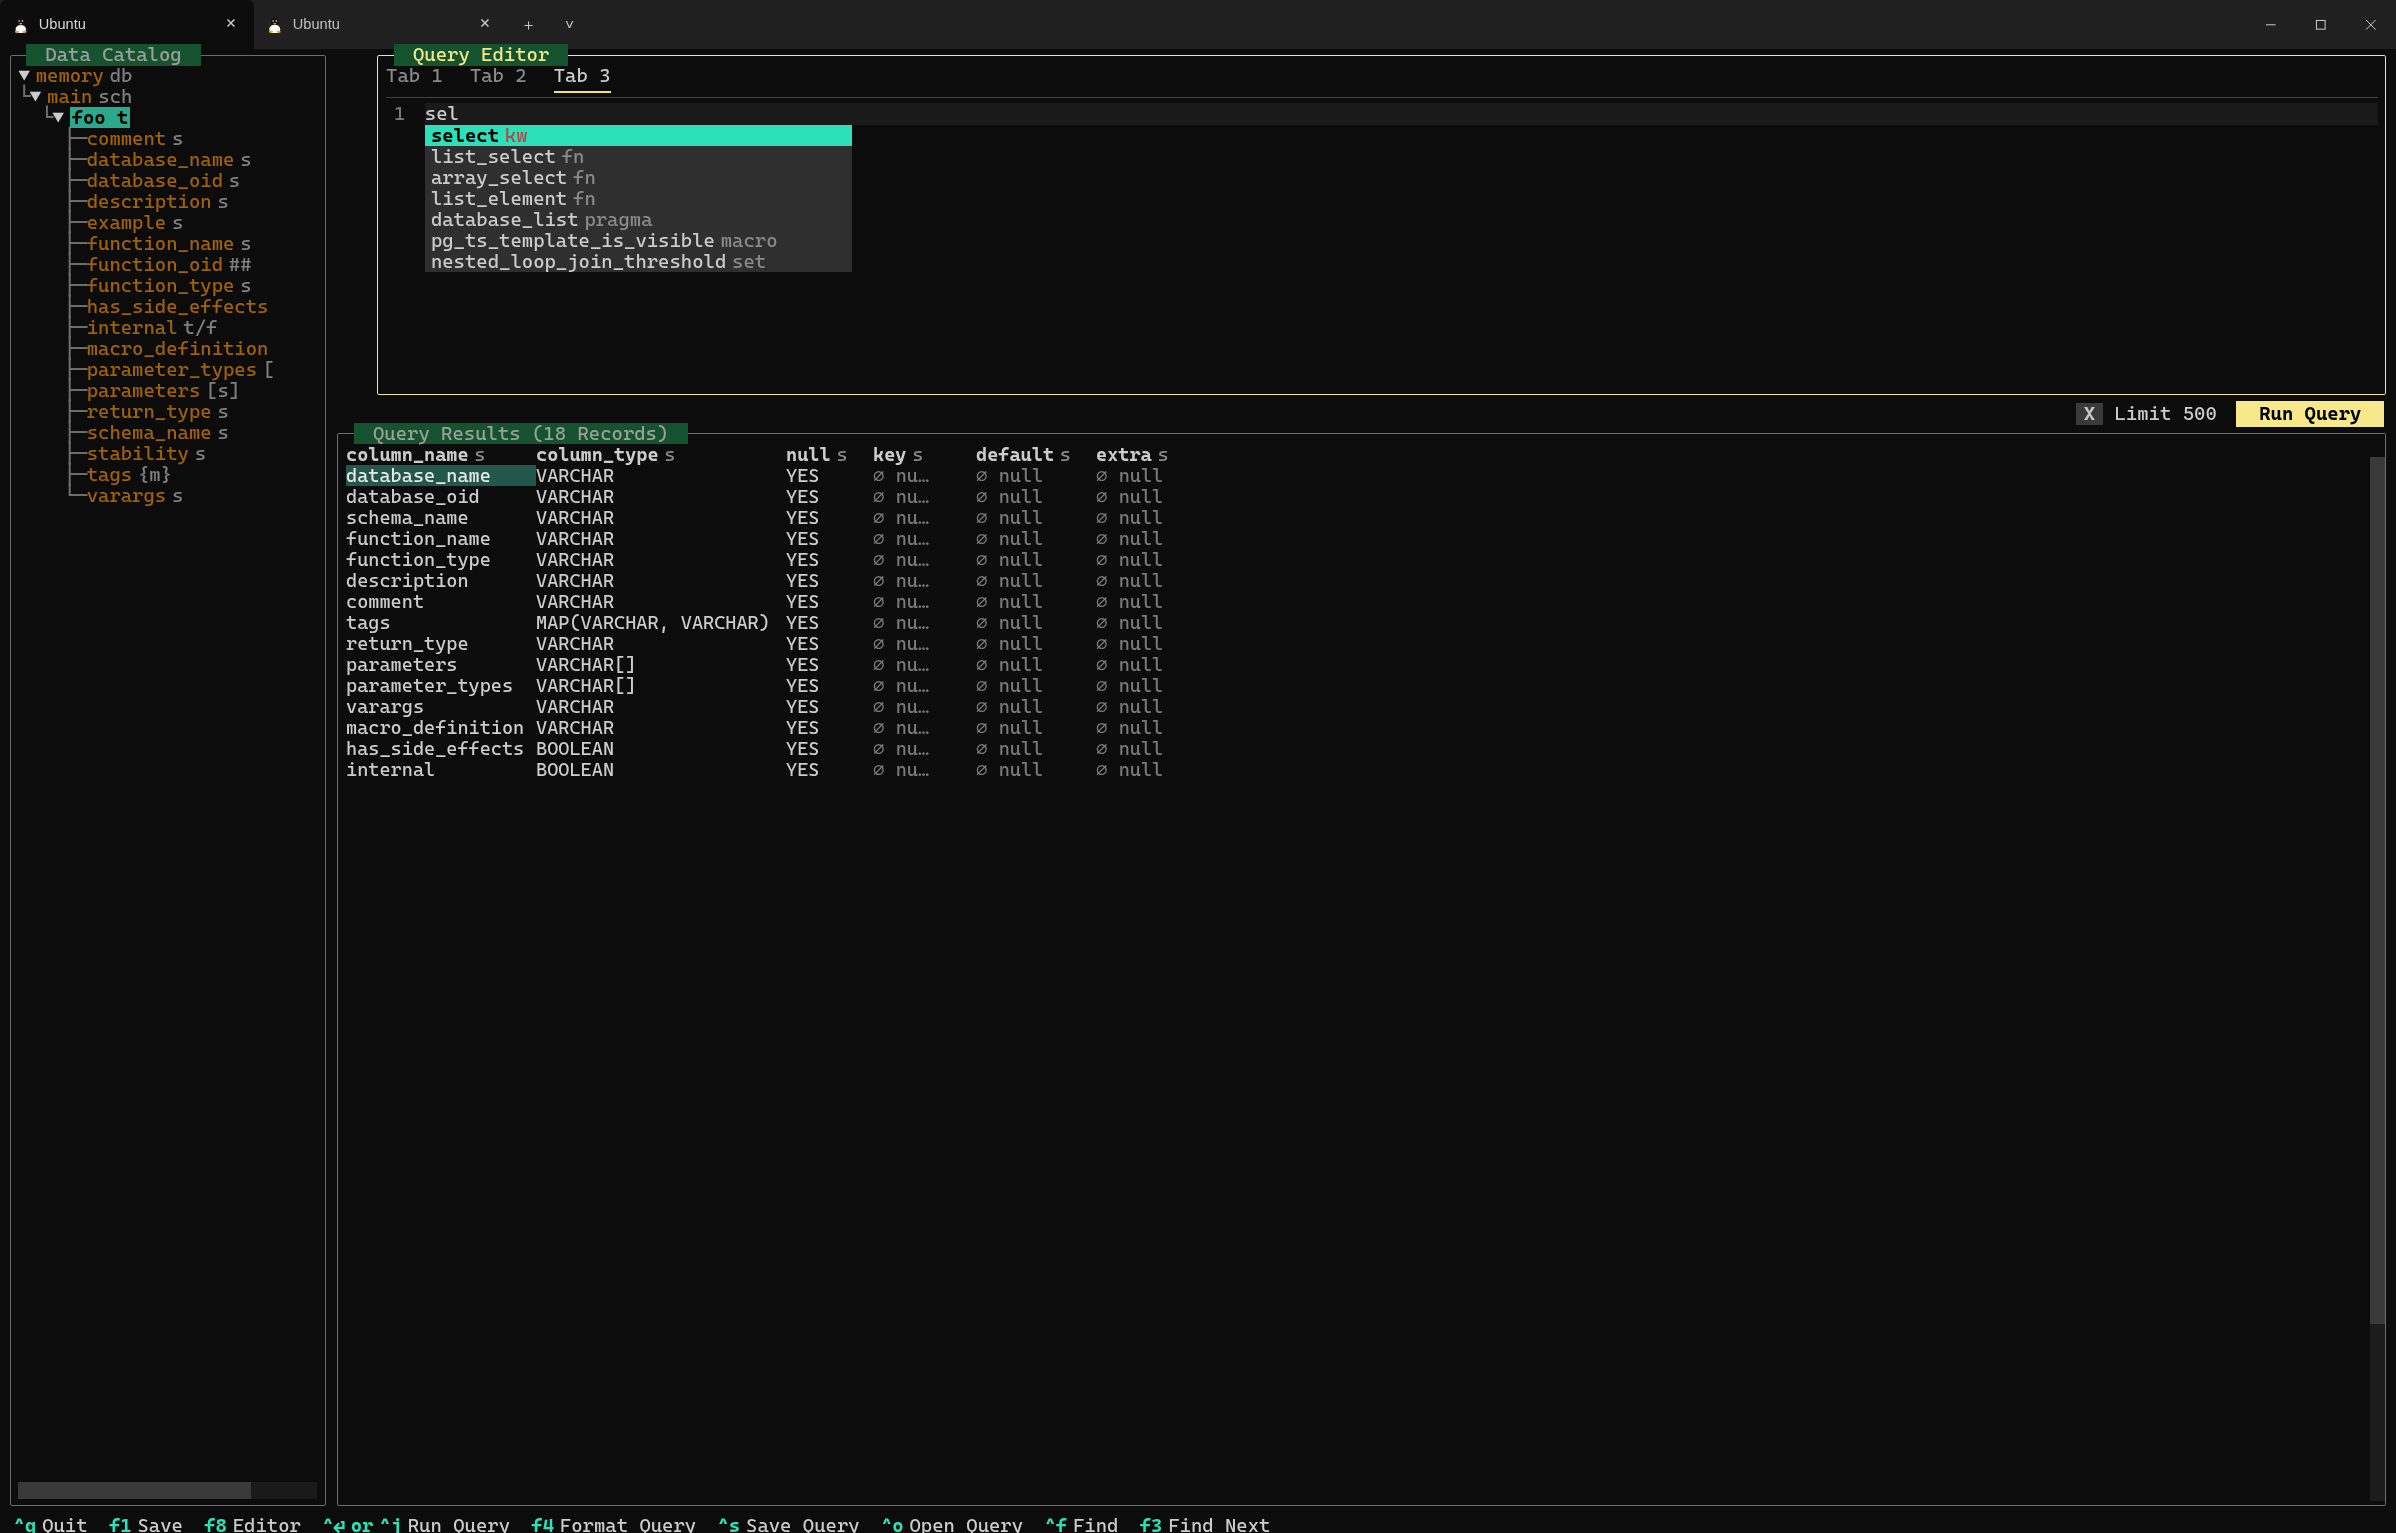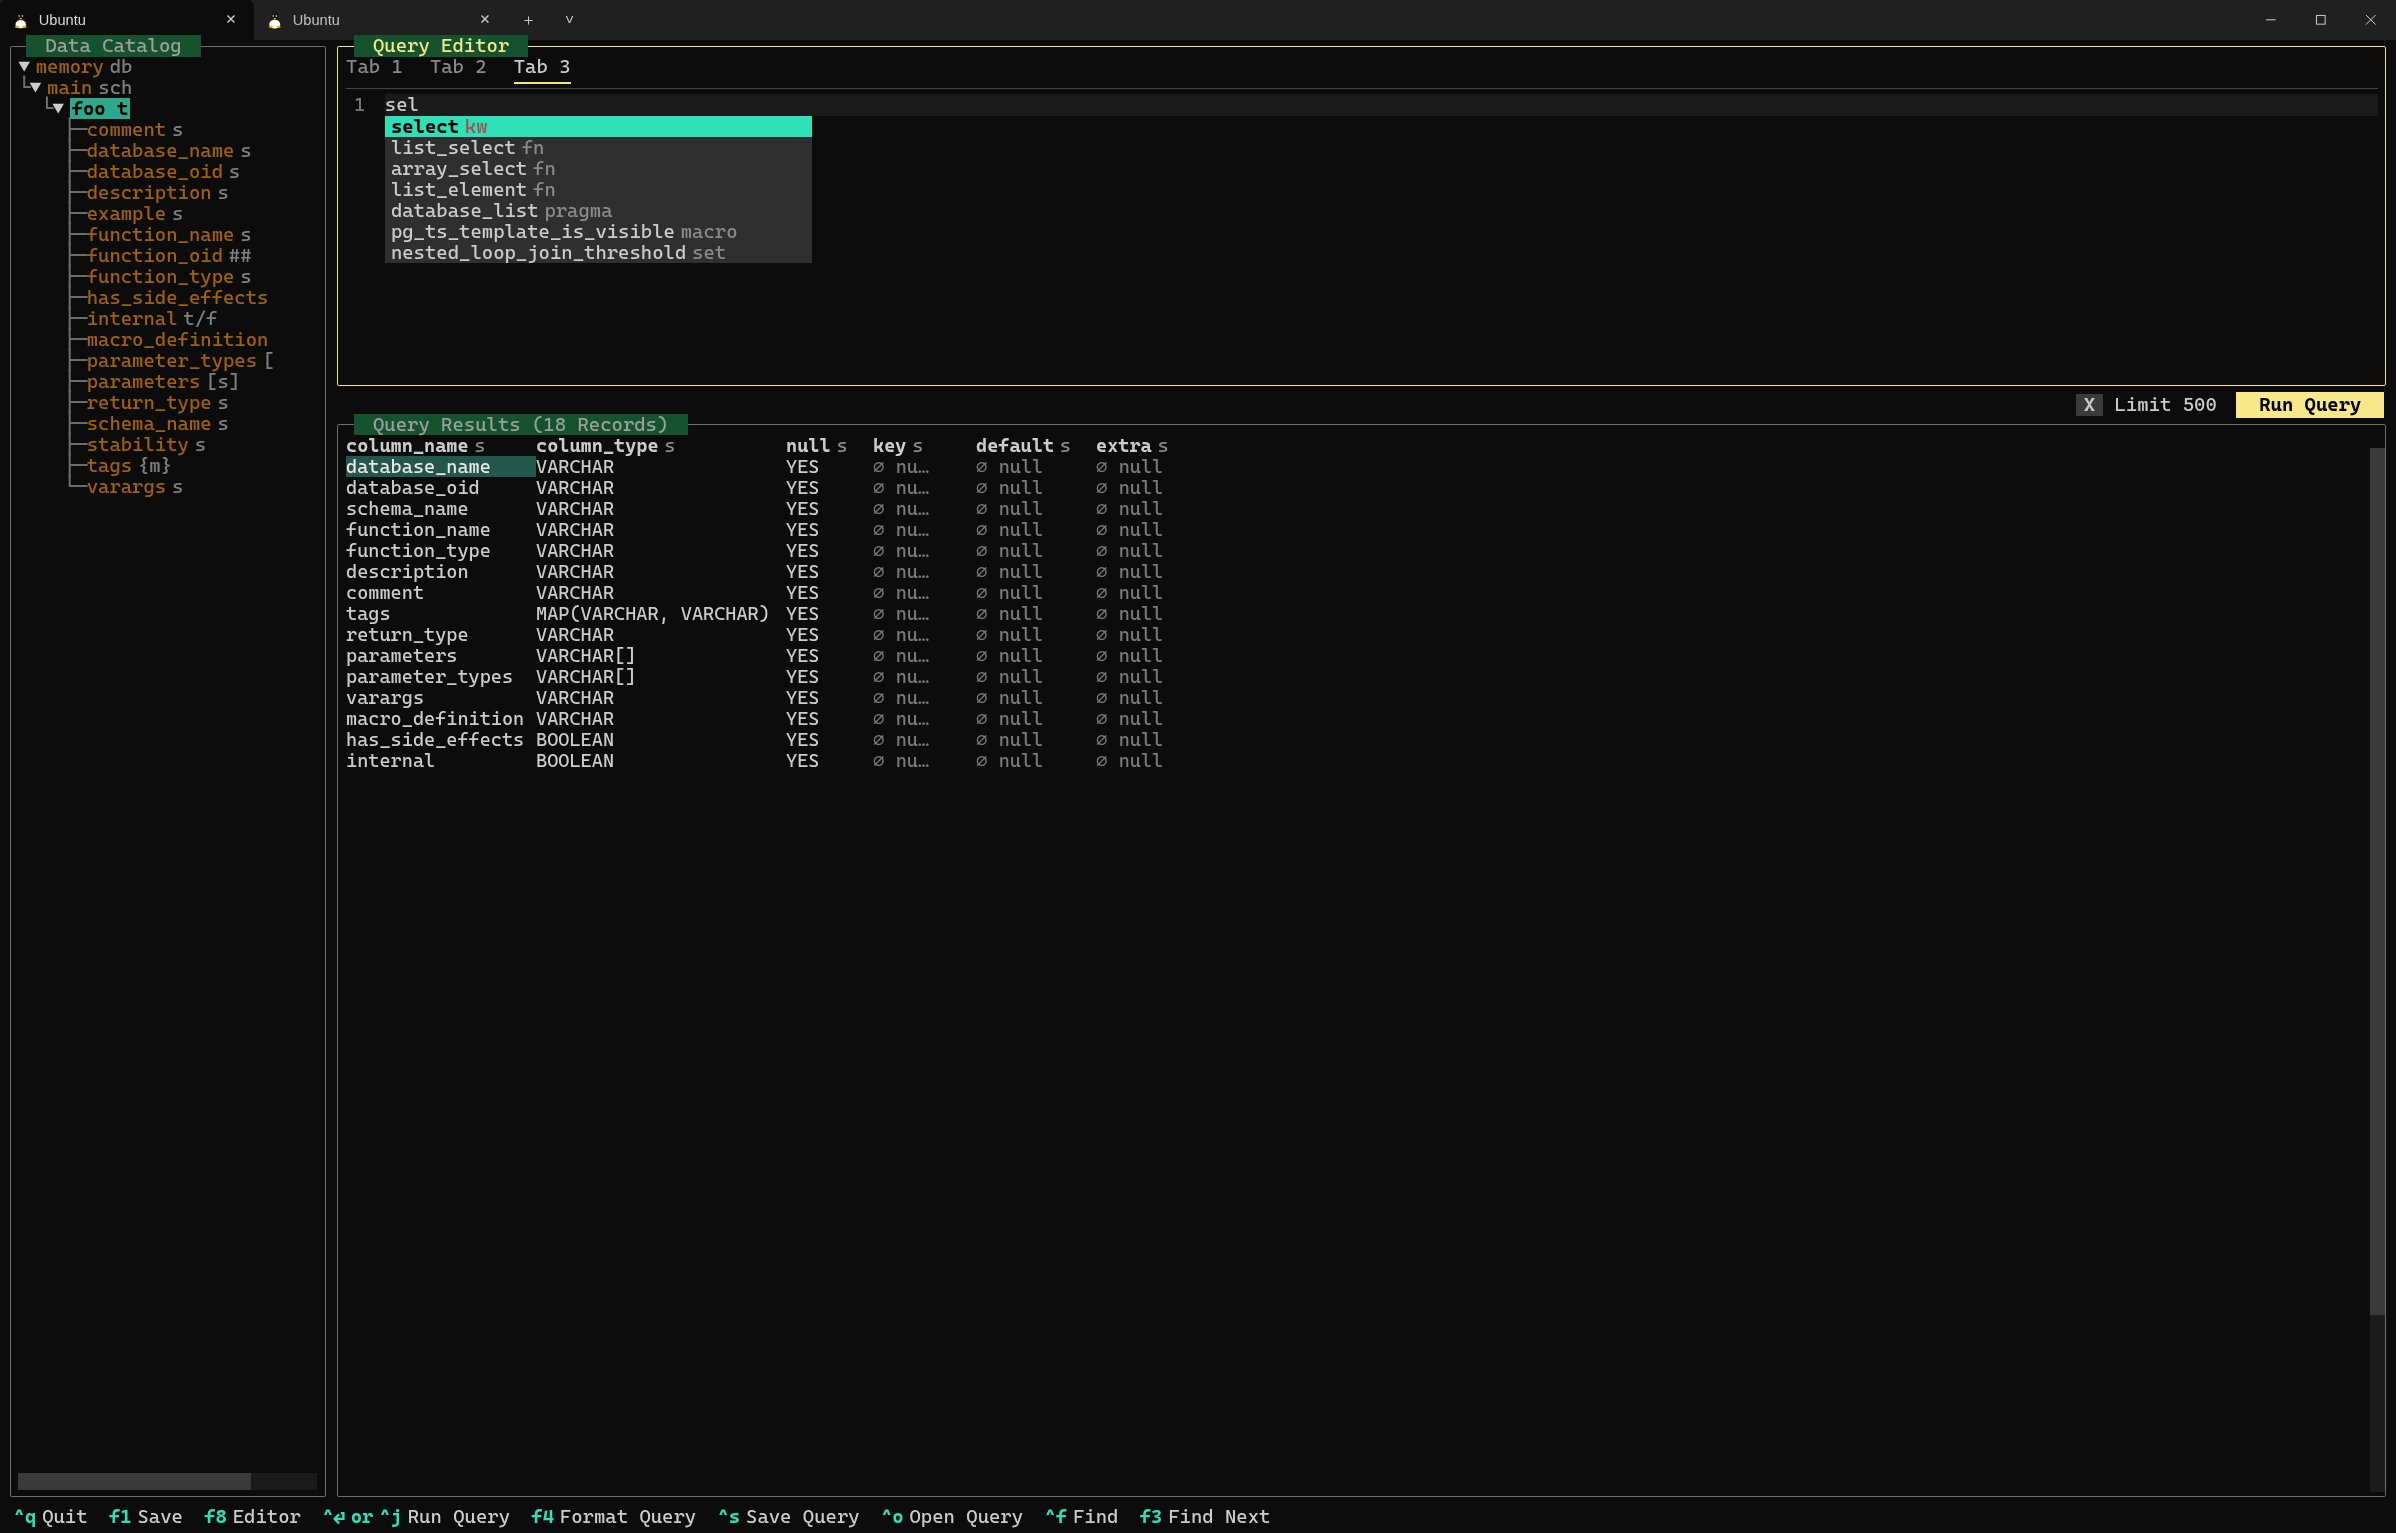--- a/index.html
+++ b/index.html
@@ -8,21 +8,21 @@
     background: #0c0c0c;
     color: #cccccc;
     font-family: "Cascadia Mono", "Consolas", monospace;
     font-size: 19.4px;
     line-height: 1.1;
     overflow: hidden;
   }
 
   
   .titlebar {
-    height: 40px;
+    height: 49px;
     background: #202020;
     display: flex;
     align-items: stretch;
   }
   .window-tab {
     display: flex;
     align-items: center;
     gap: 9.7px;
     padding: 0 13.6px 0 11.6px;
     min-width: 254px;
@@ -51,21 +51,21 @@
     gap: 11.6px;
   }
 
   
   .panel {
     position: relative;
     border: 1px solid #6e6e6e;
     border-radius: 1.9px;
     padding: 7.8px 7.8px 5.8px 7.8px;
   }
-  .panel.yellow { border-color: #f2e88a; }
+  .panel.yellow { border-color: #f2e88a; margin-left: 40px; }
   .panel-title {
     position:absolute;
     top:-11.6px;
     left:15.5px;
     background:#14532d;
     padding:0 7.8px;
     color:#9e9e9e;
     white-space:pre;
   }
   .panel-title.yellow { color:#f2e88a; }

